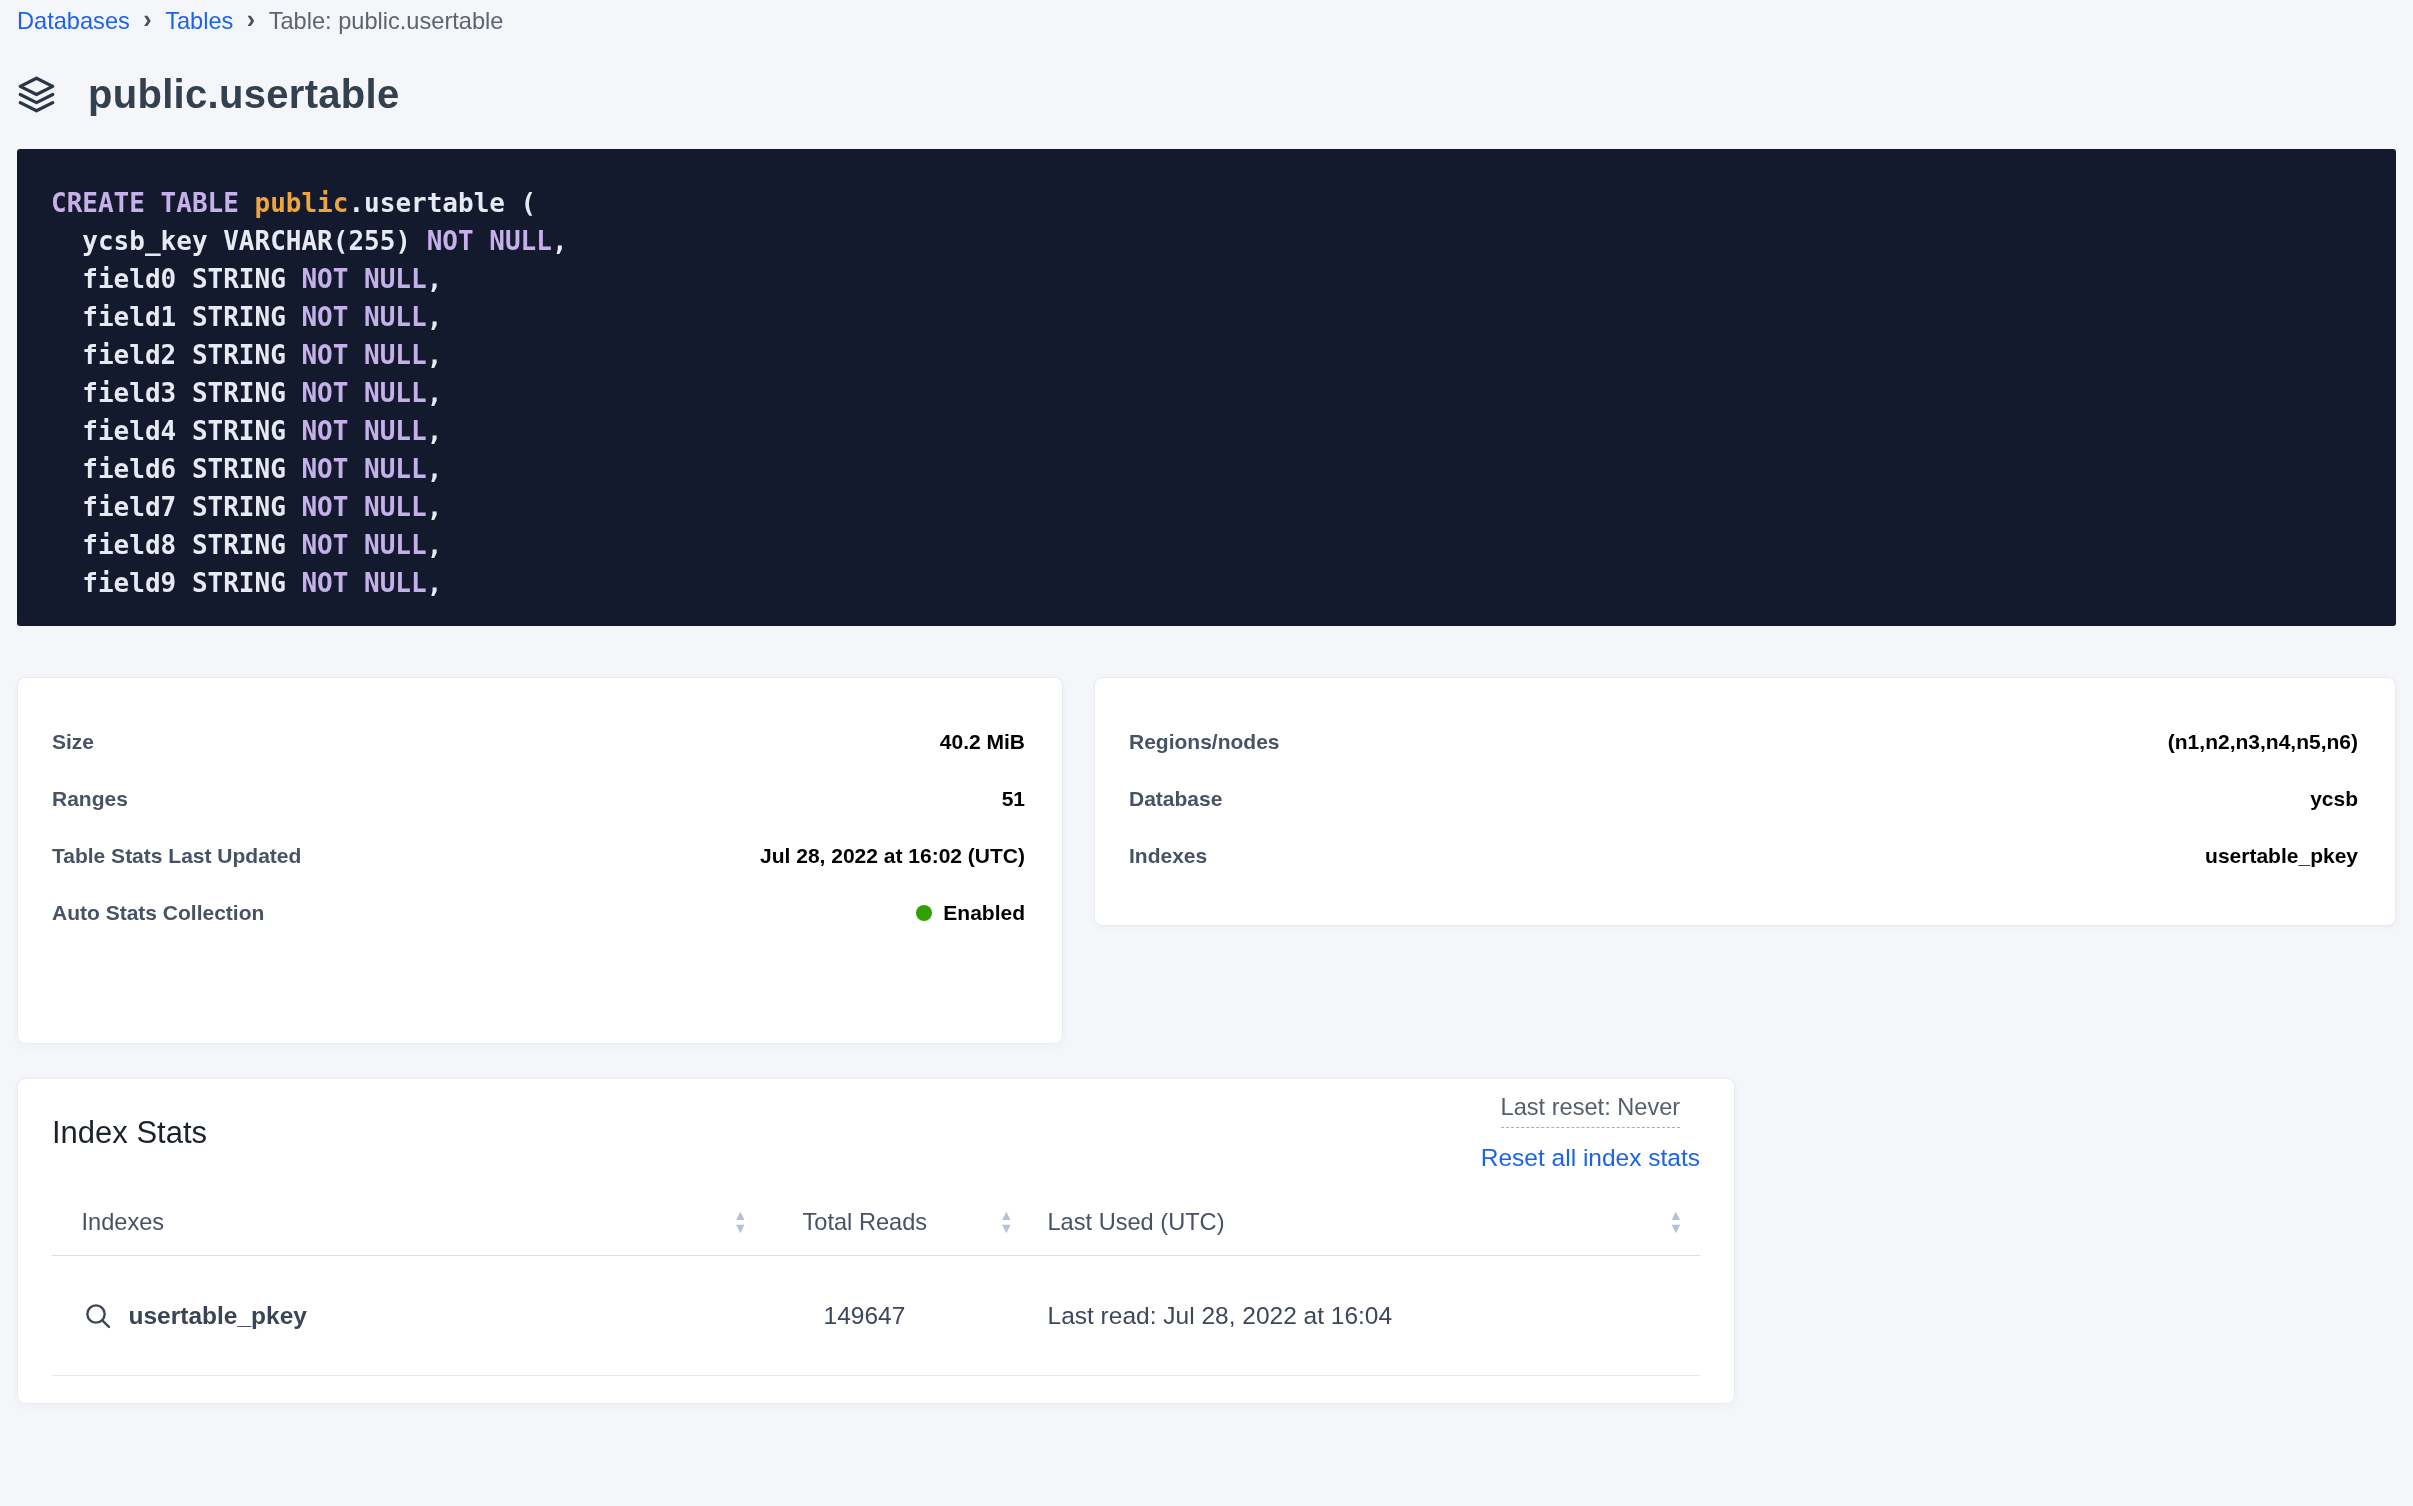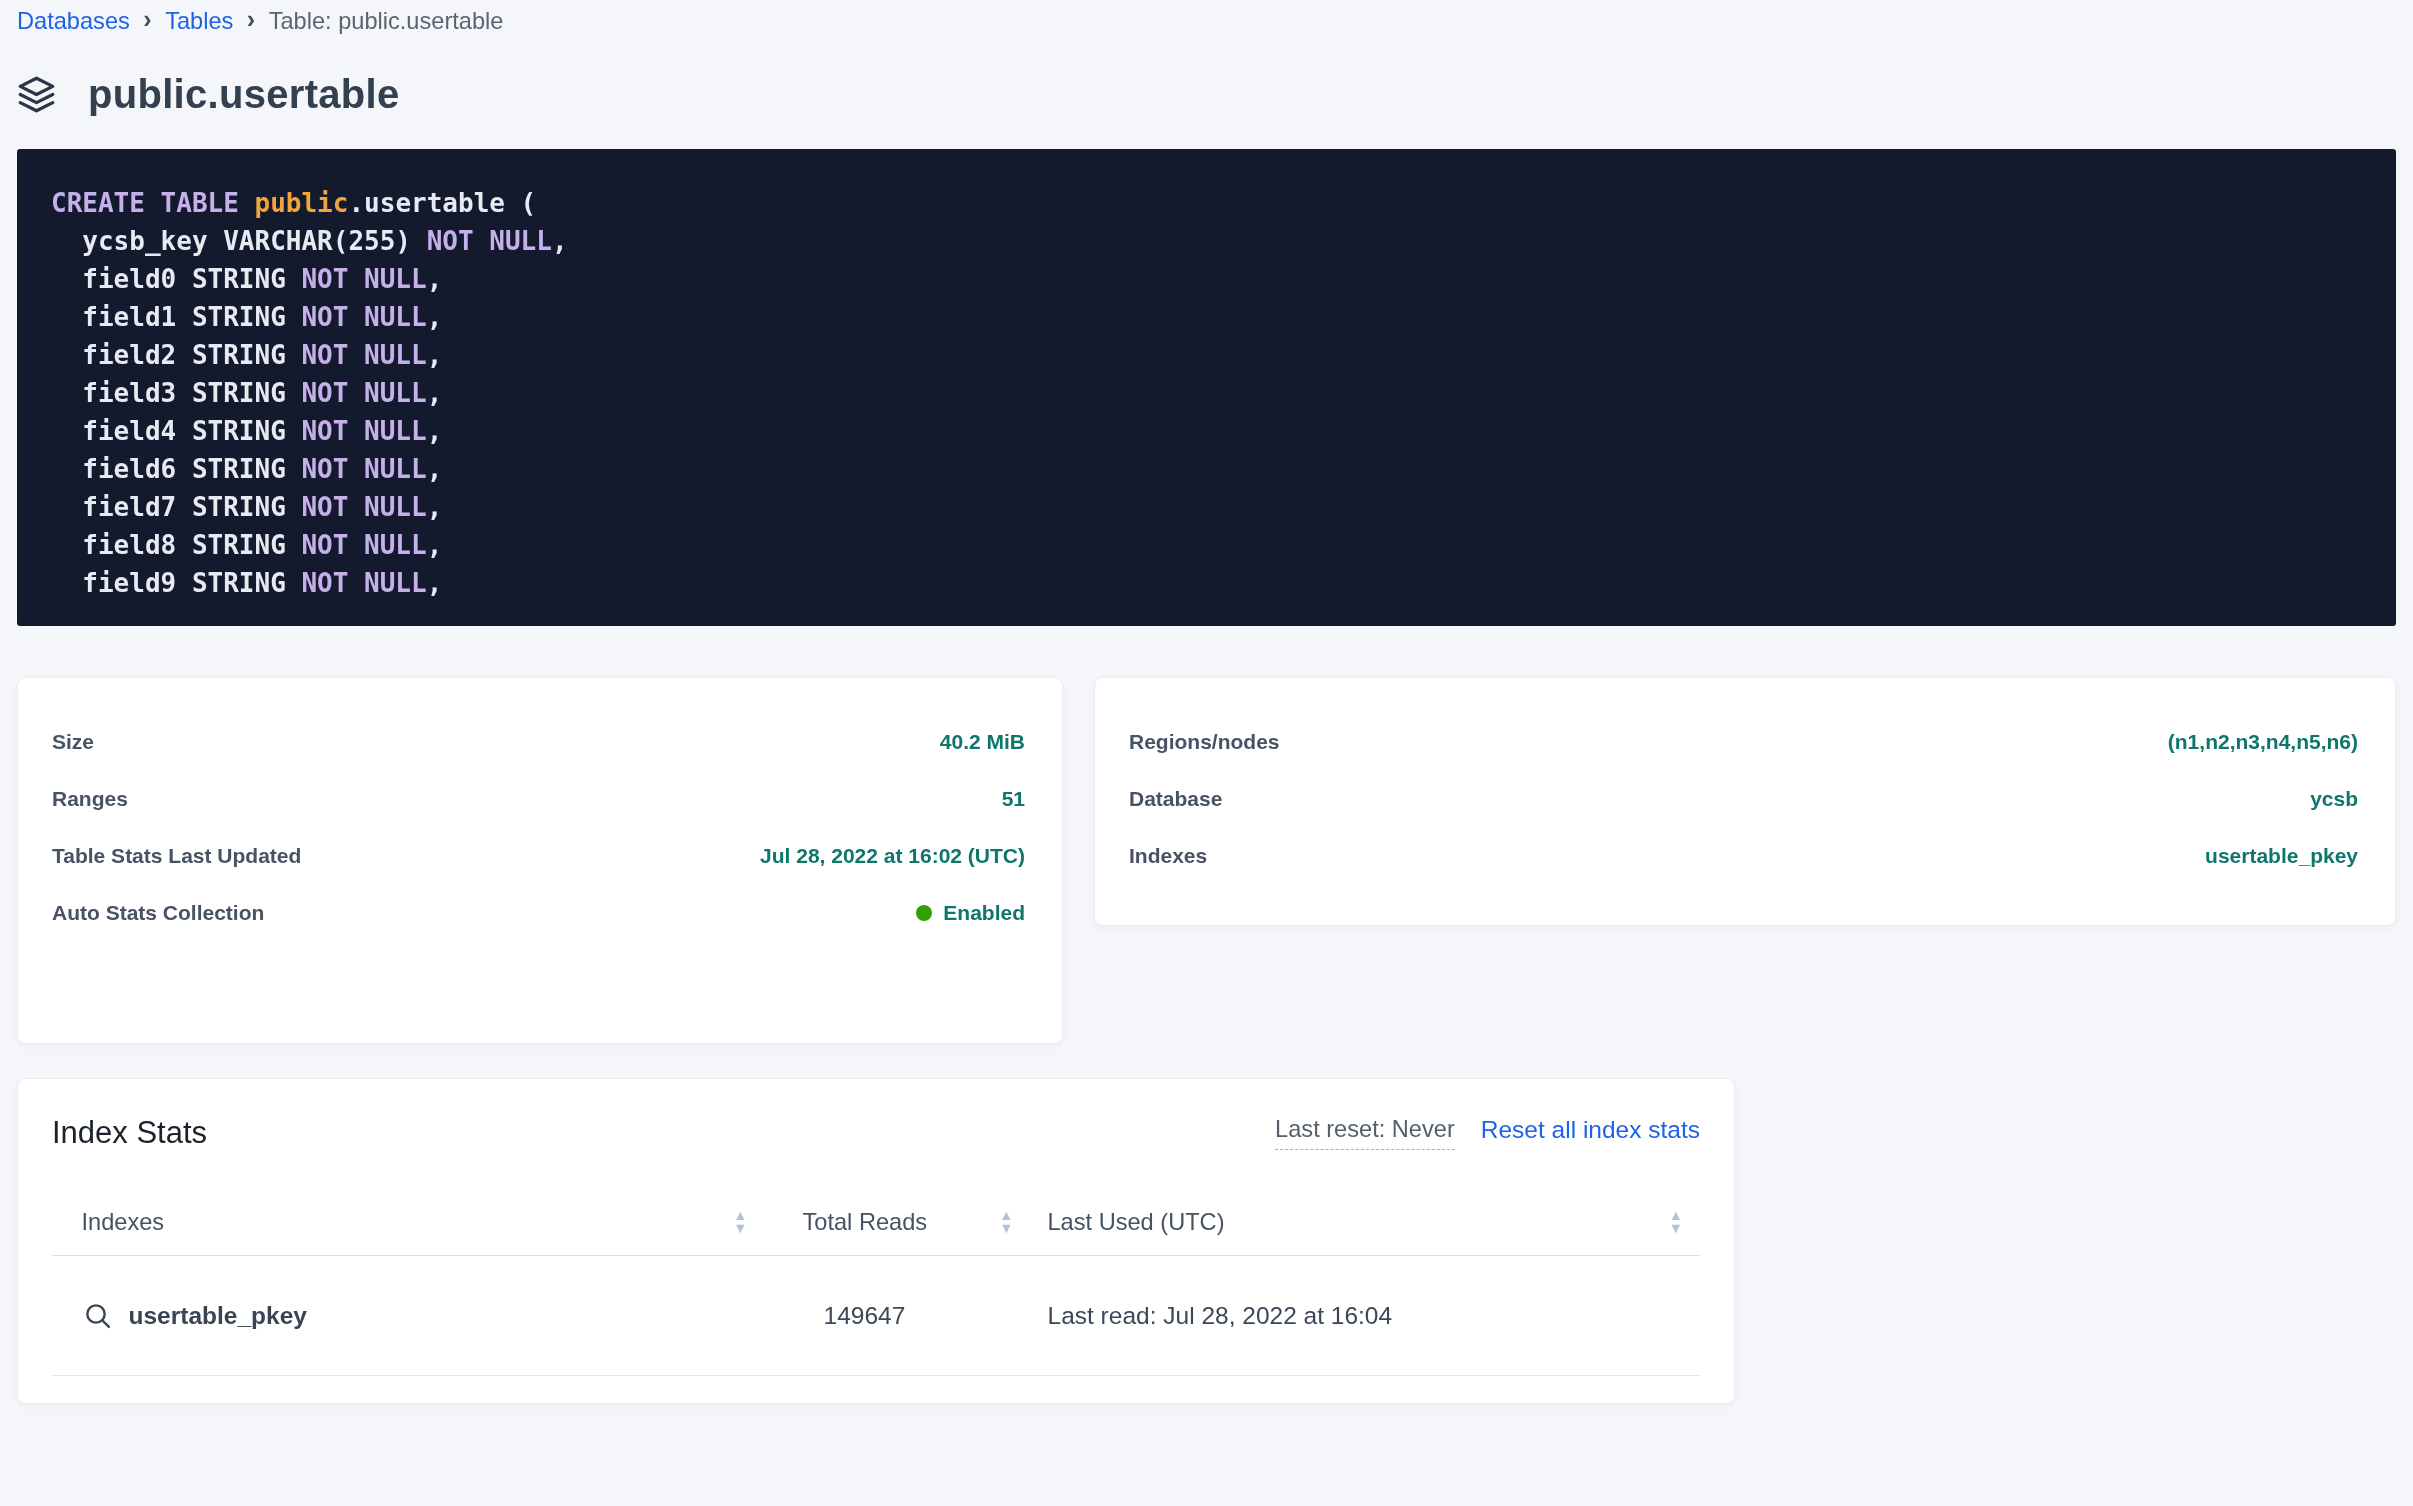--- a/index.html
+++ b/index.html
@@ -46,28 +46,28 @@
 
   
   .card{background:#fff;border:0.8px solid #e7ebf2;border-radius:8.4px;
         box-shadow:0 2.5px 6.7px rgba(60,80,110,.04);}
   .cards-row{display:flex;gap:31px;margin-top:51px;align-items:flex-start;}
   .stats-card{padding:35px 37px 0 34px;}
   .stats-left{width:1046px;height:367px;}
   .stats-right{flex:1;height:249px;}
   .stat-row{display:flex;justify-content:space-between;align-items:center;height:57px;font-size:21px;font-weight:bold;}
   .stat-label{color:#475264;}
-  .stat-value{color:#0f766e;display:flex;align-items:center;gap:11.8px;}
+  .stat-value{color:#000000;display:flex;align-items:center;gap:11.8px;}
   .dot{width:16px;height:16px;border-radius:50%;background:var(--green);display:inline-block;}
 
   
   .index-card{margin-top:34px;width:1718px;height:326px;padding:32px 34px 0;}
   .index-head{display:flex;align-items:center;height:44px;}
   .index-title{font-size:31px;font-weight:400;color:#1c222b;margin:0;}
-  .index-head-right{margin-left:auto;display:flex;gap:26px;}
+  .index-head-right{margin-left:auto;display:flex;align-items:center;gap:16px;flex-direction:column;}
   .last-reset{font-size:23.6px;color:#555e6b;border-bottom:1.7px dashed #a6aebd;
        padding-bottom:5.9px;cursor:help;}
   .reset-link{font-size:24.5px;color:var(--accent);font-weight:500;cursor:pointer;text-decoration:none;}
 
   .index-table-header{display:flex;align-items:center;height:67px;margin-top:34px;
        font-size:23.6px;color:#475264;border-bottom:1.7px solid #d8dee9;padding:0 17px 0 29.5px;}
   .th{display:flex;align-items:center;cursor:pointer;}
   .th1{width:666px;}
   .th2{width:211px;margin-left:55px;}
   .th3{flex:1;margin-left:34px;}

